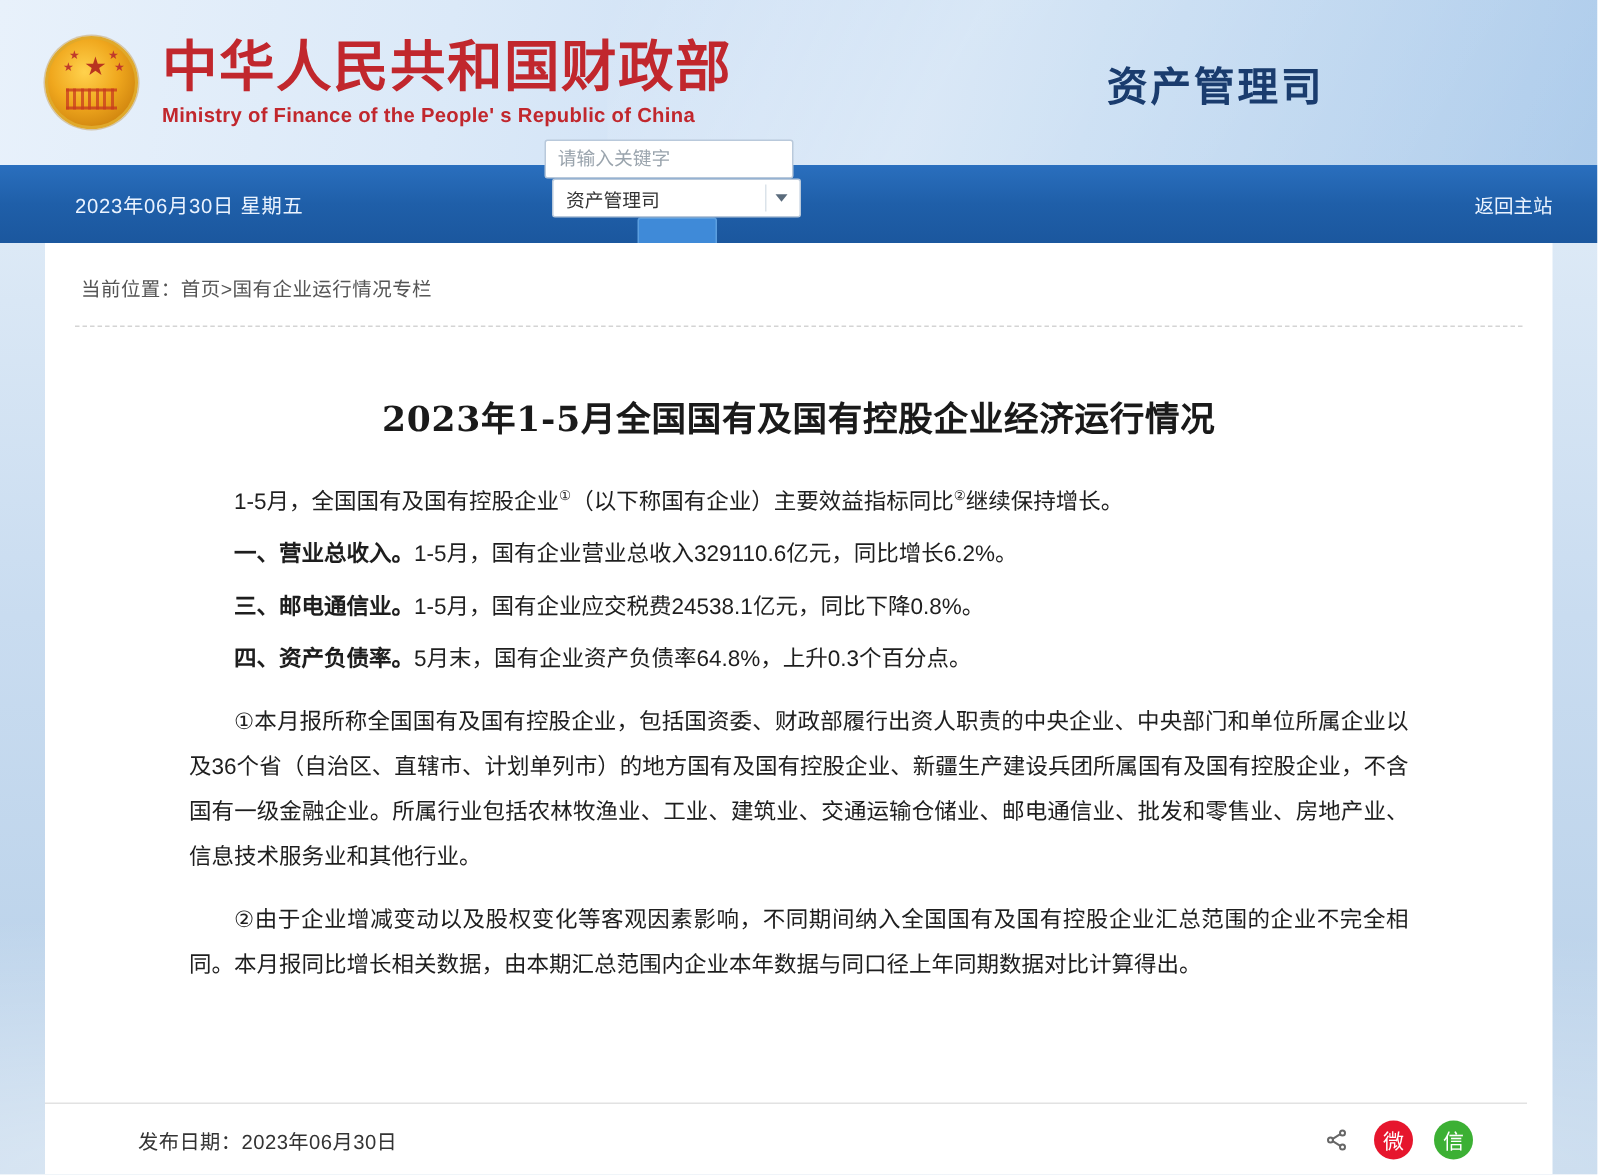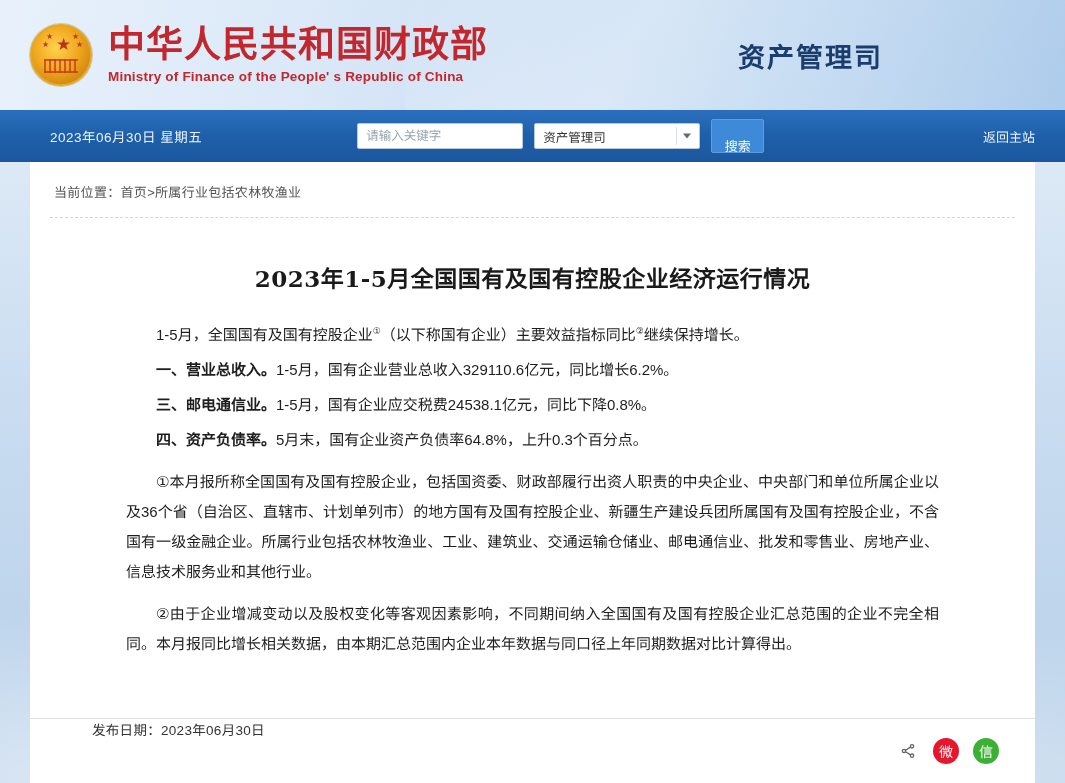--- a/index.html
+++ b/index.html
@@ -110,20 +110,21 @@
   .nav-date {
     font-size: 13.5px;
     color: #eaf3ff;
     white-space: nowrap;
     letter-spacing: 0.5px;
   }
   .nav-search-area {
     display: flex;
     align-items: center;
     margin-left: 155px;
+    flex-direction: column;
   }
   .search-input {
     width: 166px;
     height: 26px;
     border: 1px solid #b9c9db;
     background: #fff;
     border-radius: 2px;
     font-size: 12.5px;
     color: #333;
     padding: 0 8px;
@@ -241,24 +242,25 @@
   }
   .article-body p.note {
     margin-top: 12px;
   }
   .b { font-weight: bold; }
   sup { font-size: 9px; vertical-align: super; }
 
   
   .article-footer {
     position: absolute;
-    left: 0; right: 0; bottom: 0;
-    height: 65px;
+    left: 0; right: 17px; bottom: 0;
+    height: 48px;
     border-top: 1px solid #e2e2e2;
     display: flex;
+    align-items: center;
     padding: 0 36px 0 62px;
   }
   .pub-date {
     font-size: 13.5px;
     color: #333;
     letter-spacing: 0.3px;
   }
   .share-icons {
     margin-left: auto;
     display: flex;
@@ -314,21 +316,21 @@
     <button class="search-btn">搜索</button>
   </div>
 
   <div class="nav-right">返回主站</div>
 </div>
 
 <div class="page-bg">
   <div class="content-card">
 
     <div class="breadcrumb">
-      <span>当前位置：</span><span>首页</span><span class="bc-sep">&gt;</span><span>所属行业包括农林牧渔业</span>
+      <span>当前位置：</span><span>首页</span><span class="bc-sep">&gt;</span><span>国有企业运行情况专栏</span>
     </div>
 
     <div class="divider"></div>
 
     <div class="article">
       <h1 class="article-title">2023年1-5月全国国有及国有控股企业经济运行情况</h1>
 
       <div class="article-body">
         <p>1-5月，全国国有及国有控股企业<sup>①</sup>（以下称国有企业）主要效益指标同比<sup>②</sup>继续保持增长。</p>
         <p><span class="b">一、营业总收入。</span>1-5月，国有企业营业总收入329110.6亿元，同比增长6.2%。</p>

